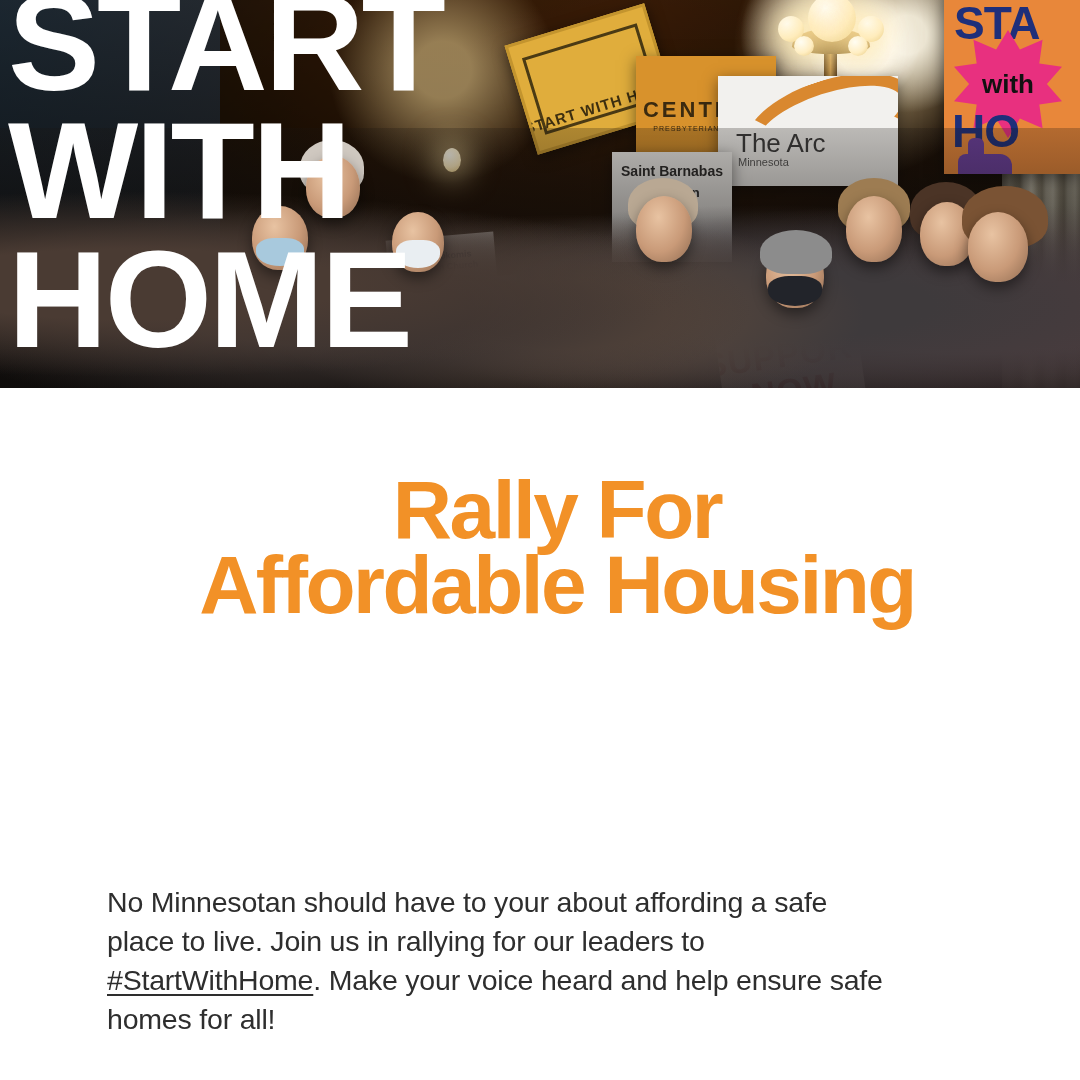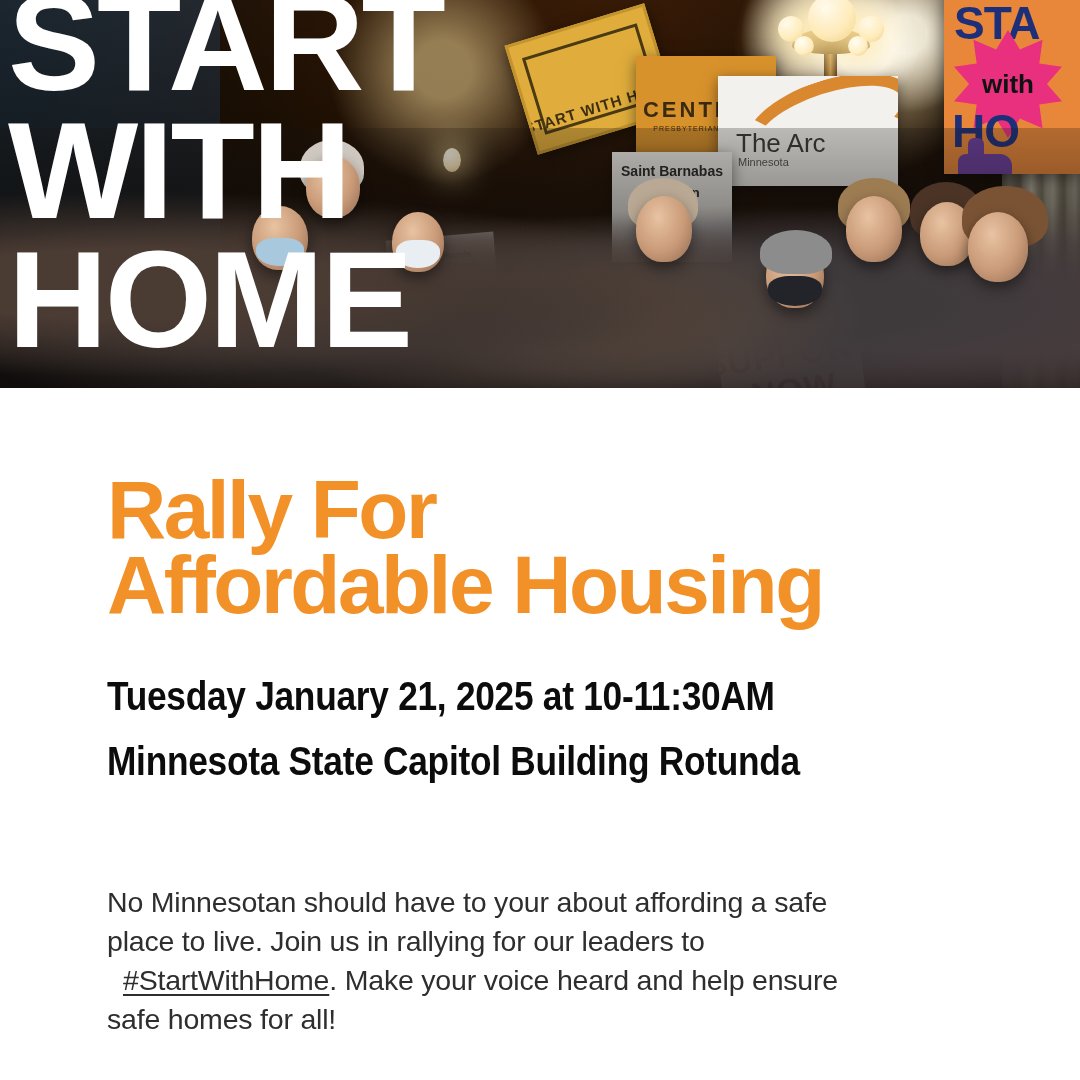--- a/index.html
+++ b/index.html
@@ -246,20 +246,21 @@
     left: 107px;
     top: 84px;
     width: 900px;
     color: #F29127;
     font-family: "Liberation Sans", sans-serif;
     font-weight: bold;
     font-size: 82px;
     line-height: 0.92;
     letter-spacing: -2.5px;
     white-space: pre-line;
+    text-align: center;
   }
   .event-details {
     position: absolute;
     left: 107px;
     top: 288px;
     width: 900px;
   }
   .detail-line {
     color: #0c0c0c;
     font-family: "Liberation Sans Narrow", "Liberation Sans", sans-serif;
@@ -283,21 +284,20 @@
     font-weight: normal;
     font-size: 28.5px;
     line-height: 1.37;
     letter-spacing: -0.2px;
   }
   .hashtag-link {
     color: #2e2e2e;
     text-decoration: underline;
     text-underline-offset: 4px;
     cursor: pointer;
-    margin-left: 16px;
   }
 </style>
 </head>
 <body>
 
 <div class="poster">
 
   <div class="photo-banner">
     <div class="photo-scene"></div>
     <div class="wall-left"></div>
@@ -402,21 +402,17 @@
     <div class="overlay-title">START
 WITH
 HOME</div>
   </div>
 
   <div class="content">
 
     <div class="event-title">Rally For
 Affordable Housing</div>
 
-    <div class="event-details">
-      <div class="detail-line">Tuesday January 21, 2025 at 10-11:30AM</div>
-      <div class="detail-line">Minnesota State Capitol Building Rotunda</div>
-    </div>
 
     <p class="body-copy"><span>No Minnesotan should have to your about affording a safe place to live. Join us in rallying for our leaders to </span><a class="hashtag-link">#StartWithHome</a><span>. Make your voice heard and help ensure safe homes for all!</span></p>
 
   </div>
 </div>
 
 </body></html>

